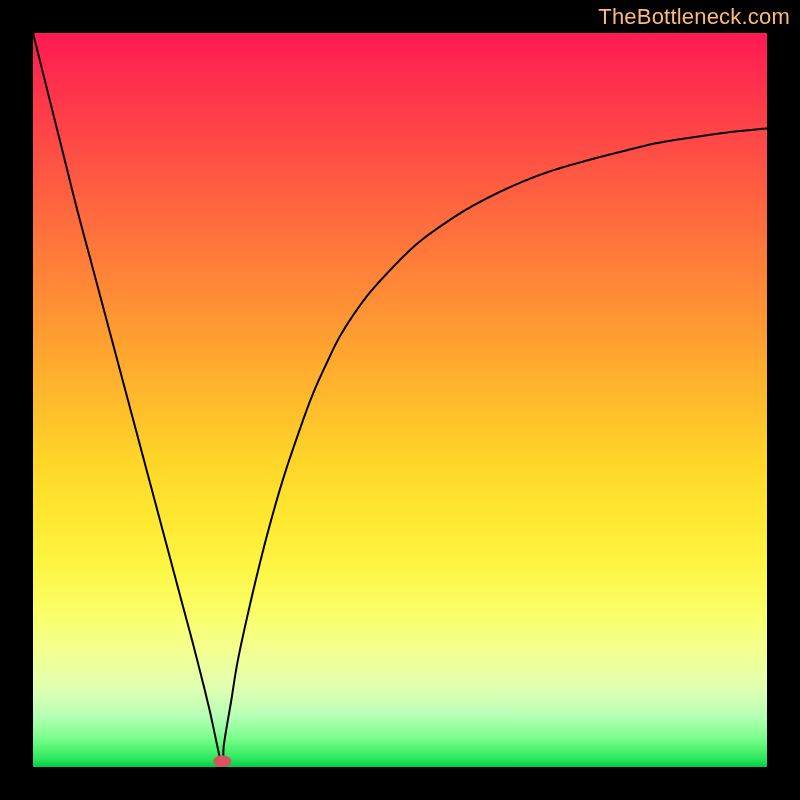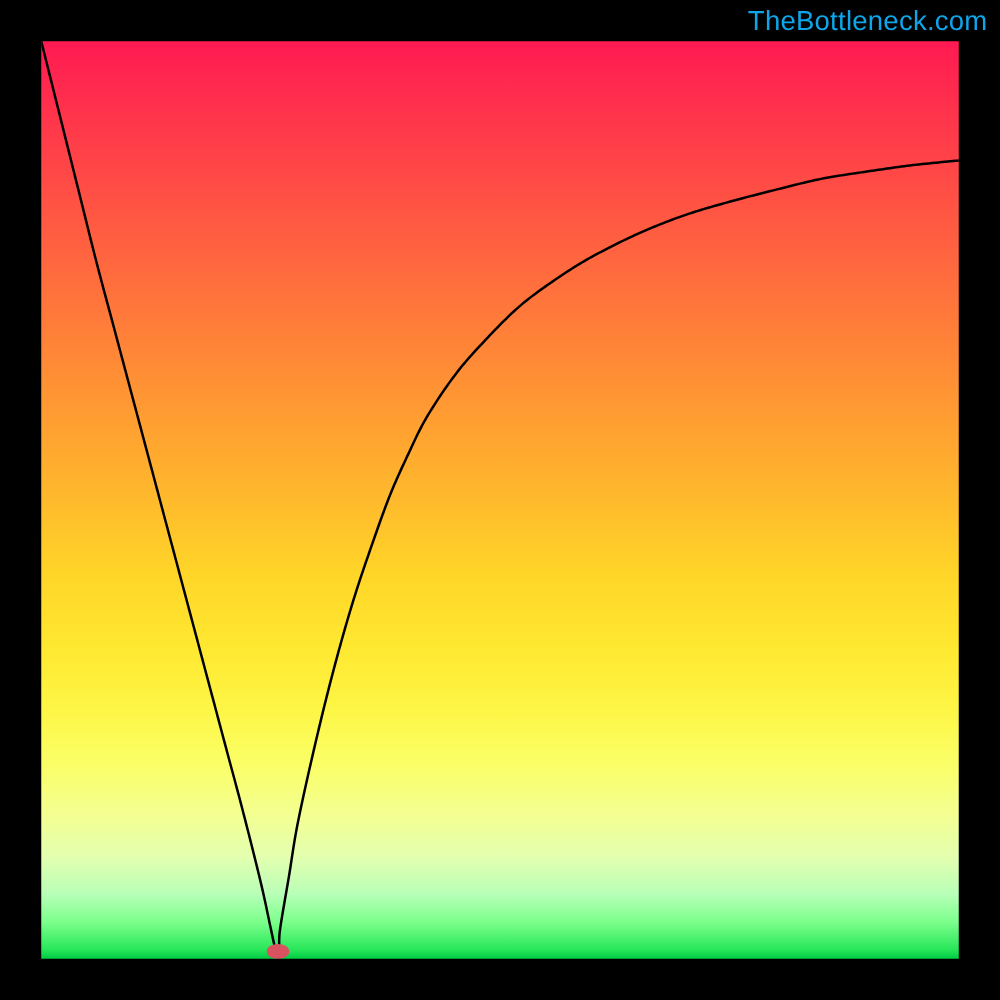--- a/index.html
+++ b/index.html
@@ -48,21 +48,21 @@
     left: 0;
     top: 0;
     width: 100%;
     height: 100%;
     pointer-events: none;
   }
   .watermark {
     position: absolute;
     top: 4px;
     right: 10px;
-    color: #0ea5e9;
+    color: #fdba74;
     font-size: 22px;
     font-weight: 400;
     letter-spacing: 0.2px;
   }
 </style>
 </head>
 <body>
 
 <div class="frame">
   <div class="plot-area">

